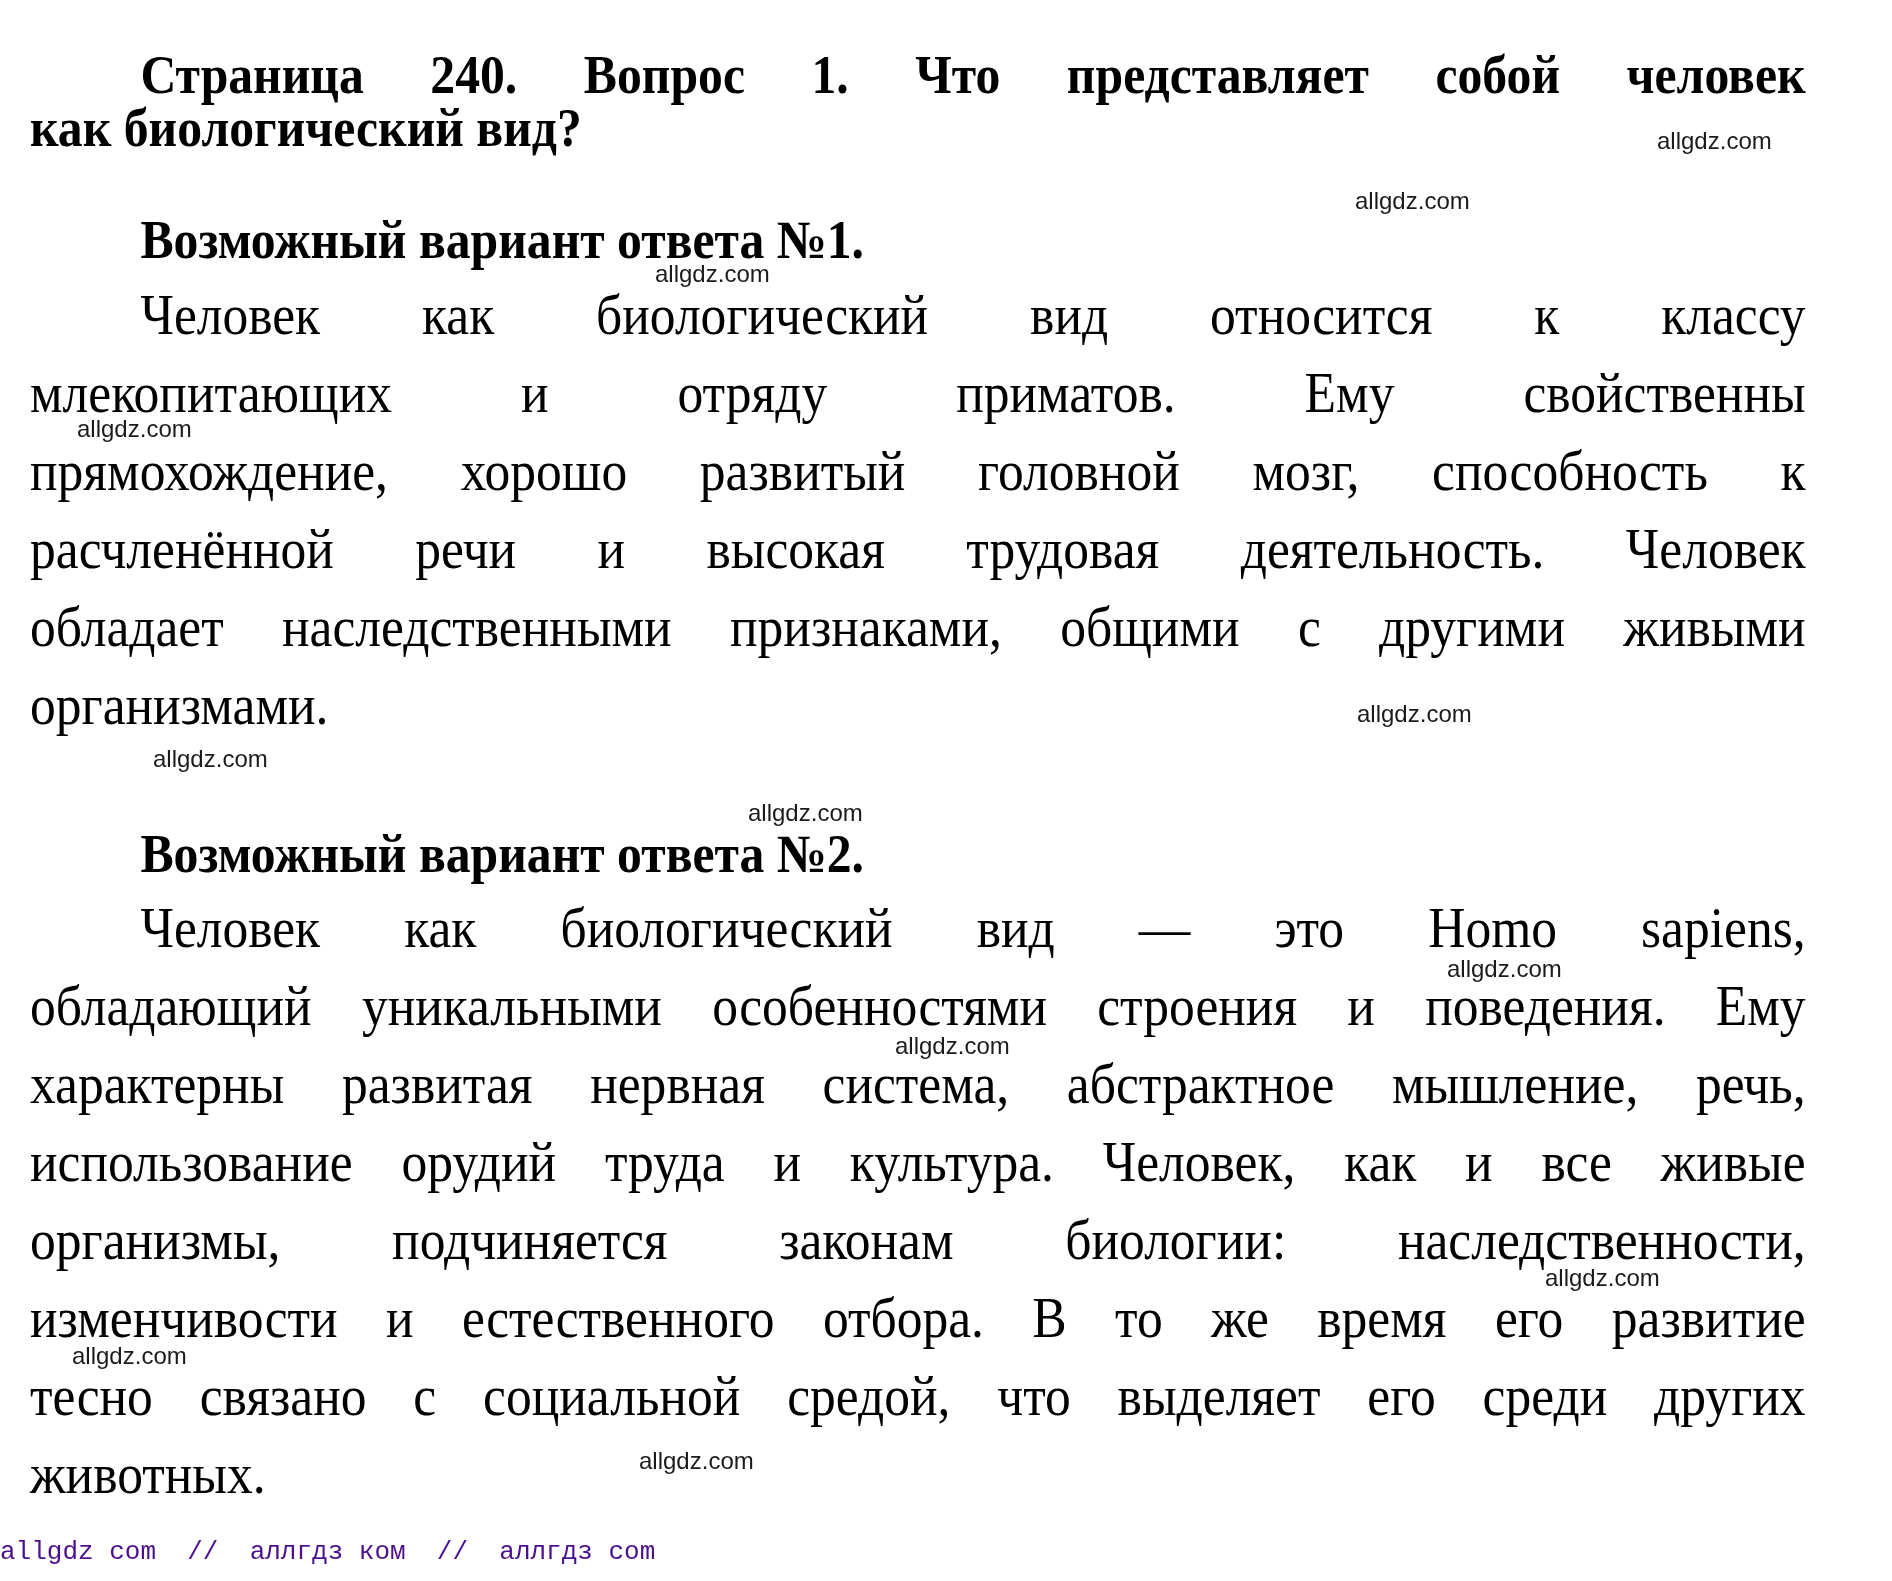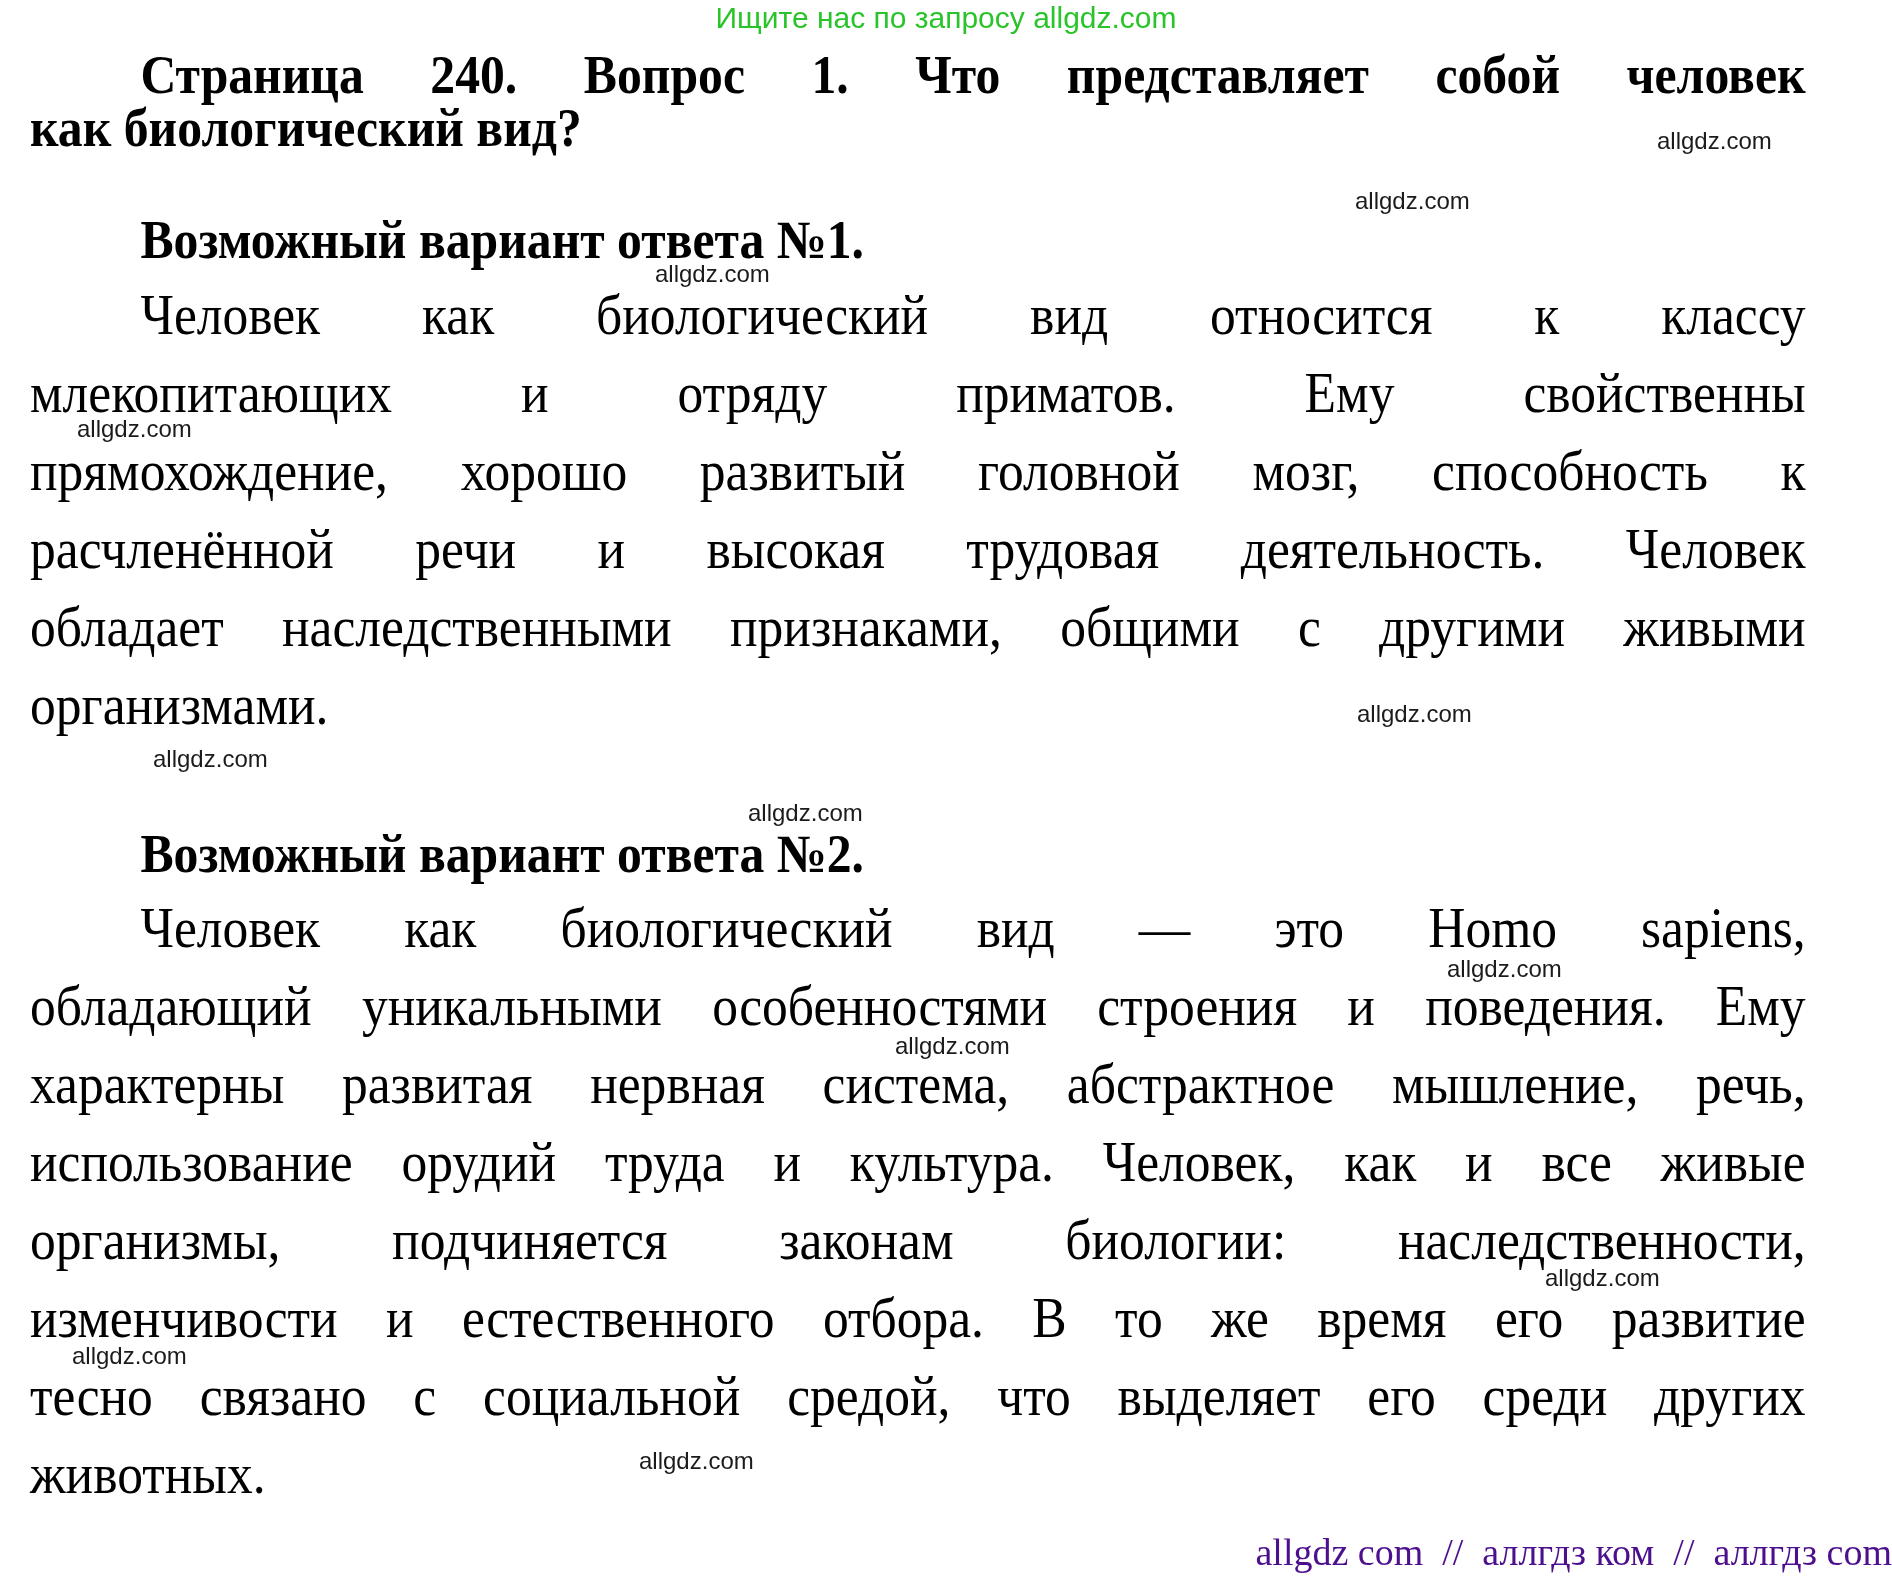--- a/index.html
+++ b/index.html
@@ -45,32 +45,31 @@
   .tline.last{text-align-last:left;}
   .tline.first{text-indent:120px;}
   .watermark{
     position:absolute;
     font-family:"Liberation Sans",sans-serif;
     font-size:24px;line-height:30px;
     white-space:nowrap;
   }
   .footer{
     position:absolute;top:1536px;left:0;width:100%;
-    text-align:right;
-    font-family:Liberation Serif, serif;
-    font-size:38px;line-height:32px;
+    text-align:left;
+    font-family:Liberation Mono, monospace;
+    font-size:26px;line-height:32px;
     white-space:pre;
   }
 </style>
 </head>
 <body>
 
 <div class="page" style="background: rgb(255, 255, 255);">
 
-  <div class="promo" style="color: rgb(41, 196, 41);">Ищите нас по запросу allgdz.com</div>
 
   <div class="doc">
 
     <div class="title" id="title">
         <div class="tline first">Страница 240. Вопрос 1. Что представляет собой человек</div>
         <div class="tline last">как биологический вид?</div>
       </div>
 
     <div class="subheading sub1">Возможный вариант ответа №1.</div>
 

